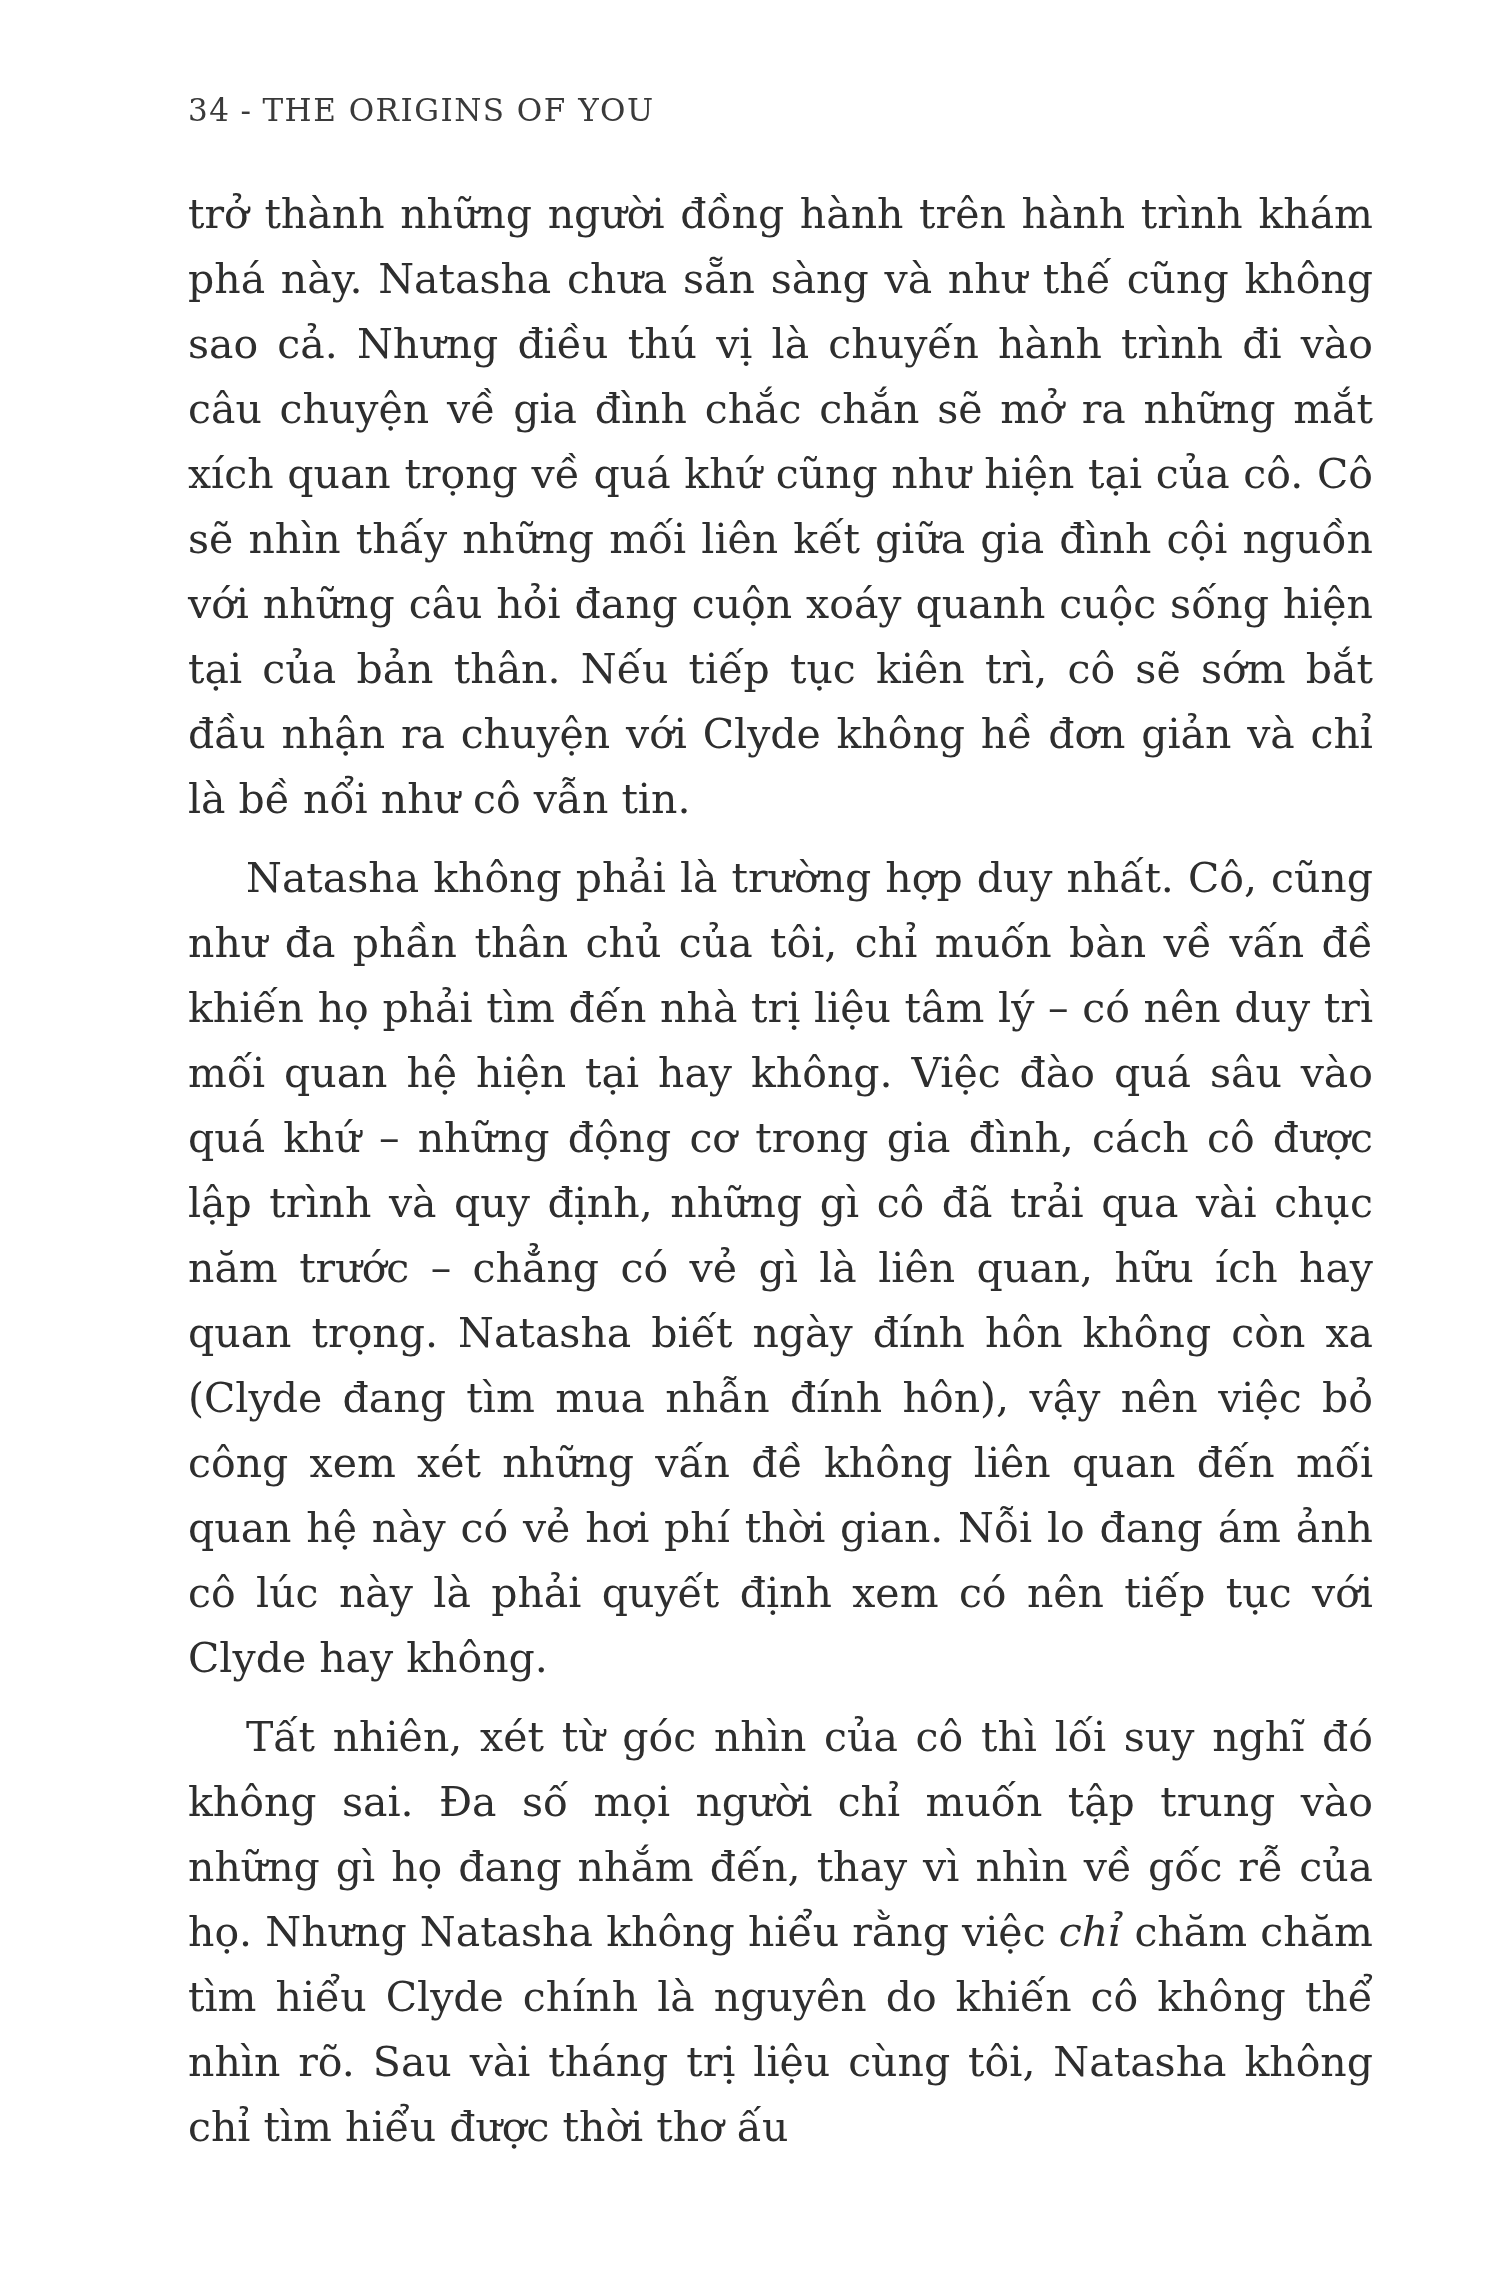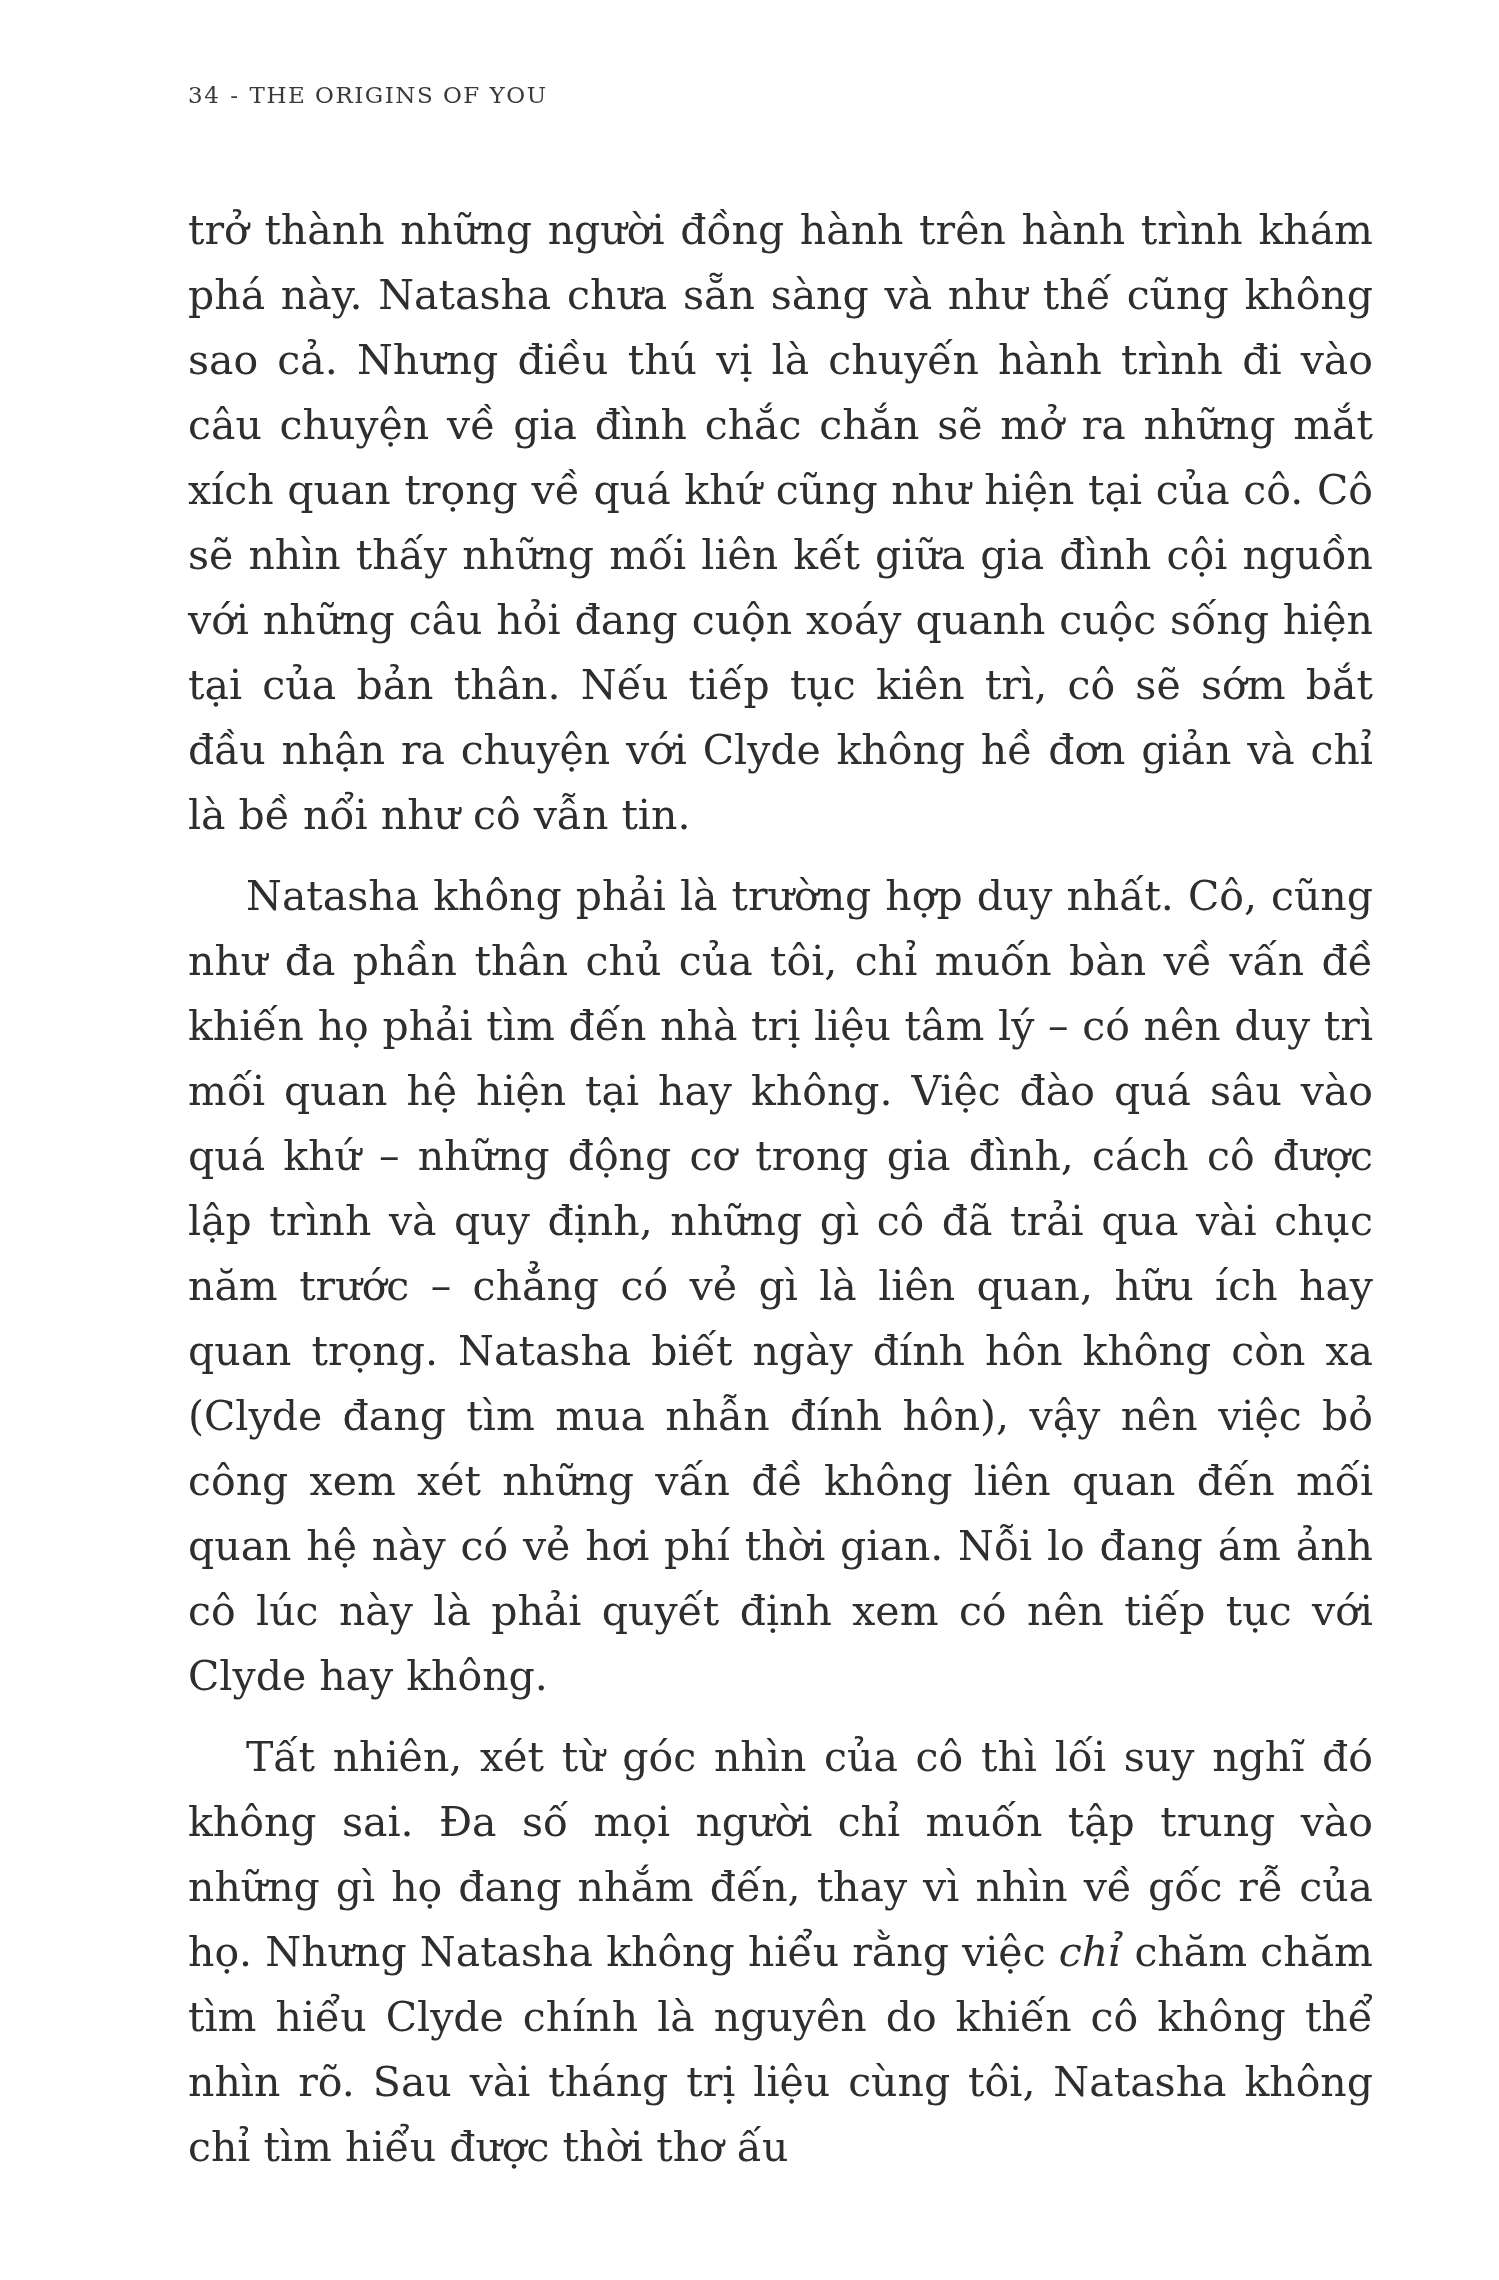--- a/index.html
+++ b/index.html
@@ -17,42 +17,42 @@
     position: relative;
     width: 1499px;
     height: 2280px;
     background: var(--bg-color);
     font-family: "DejaVu Serif", "Liberation Serif", serif;
     overflow: hidden;
   }
   .header {
     position: absolute;
     left: 188px;
-    top: 82px;
-    font-size: 23px;
+    top: 92px;
+    font-size: 31px;
     letter-spacing: 1.5px;
     color: var(--header-color);
     white-space: nowrap;
   }
   .header .sep {
     margin: 0 10px;
   }
   .body-text {
     position: absolute;
     left: 188px;
     top: 182px;
     width: 1185px;
     font-size: 41px;
     line-height: 65px;
     color: var(--text-color);
     text-align: justify;
     text-justify: inter-word;
   }
   .para {
-    margin: 16px 0 14px 0;
+    margin: 0 0 14px 0;
   }
   .para.indent {
     text-indent: 58px;
   }
   .para i {
   }
 </style>
 </head>
 <body>
 

